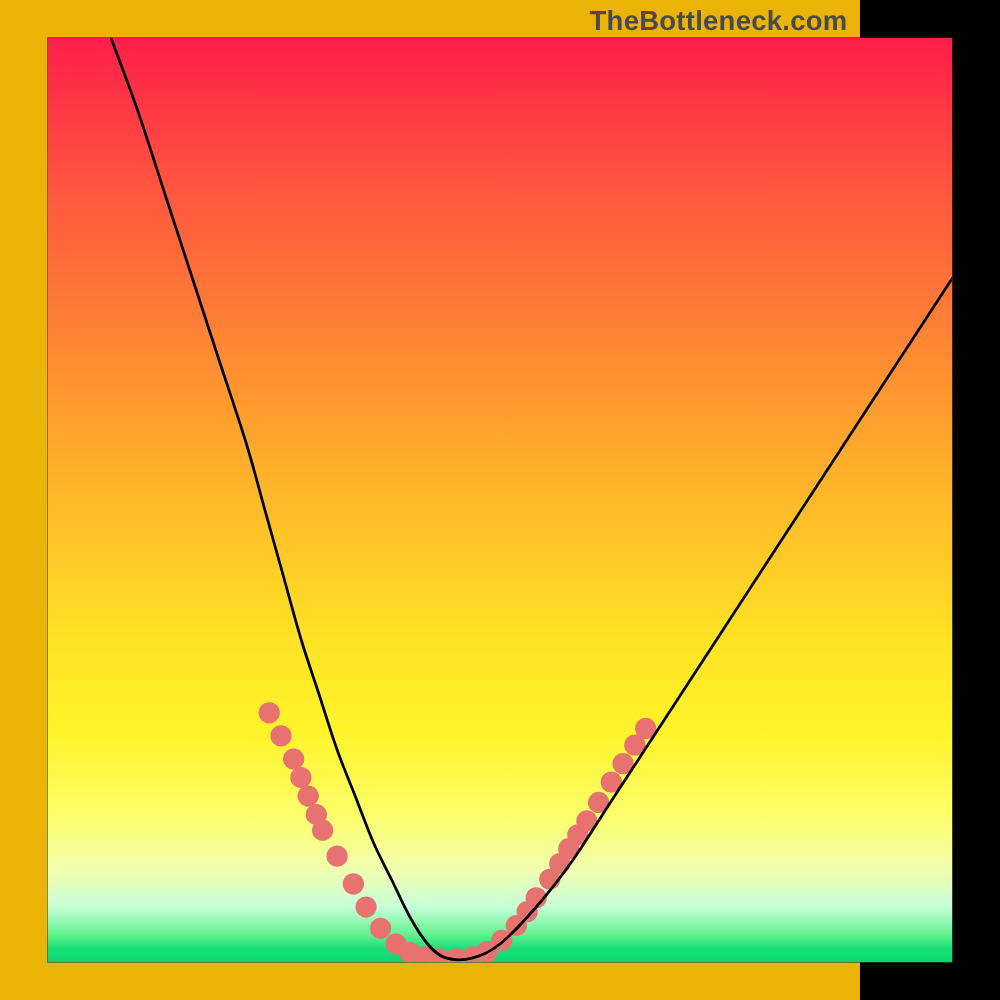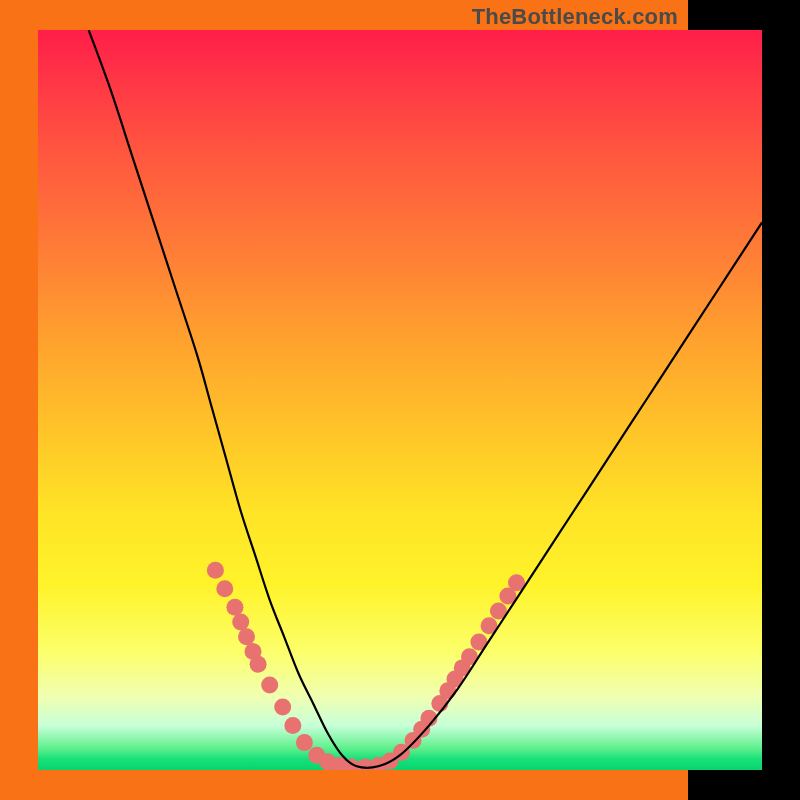--- a/index.html
+++ b/index.html
@@ -8,21 +8,21 @@
     width: 800px;
     height: 800px;
     background: #000;
     overflow: hidden;
     font-family: Arial, Helvetica, sans-serif;
   }
   .stage {
     position: relative;
     width: 688px;
     height: 800px;
-    background: #f97316;
+    background: #eab308;
   }
   .watermark {
     position: absolute;
     top: 4px;
     right: 10px;
     color: #4a4a4a;
     font-size: 22px;
     font-weight: 600;
     letter-spacing: 0.2px;
     z-index: 6;

